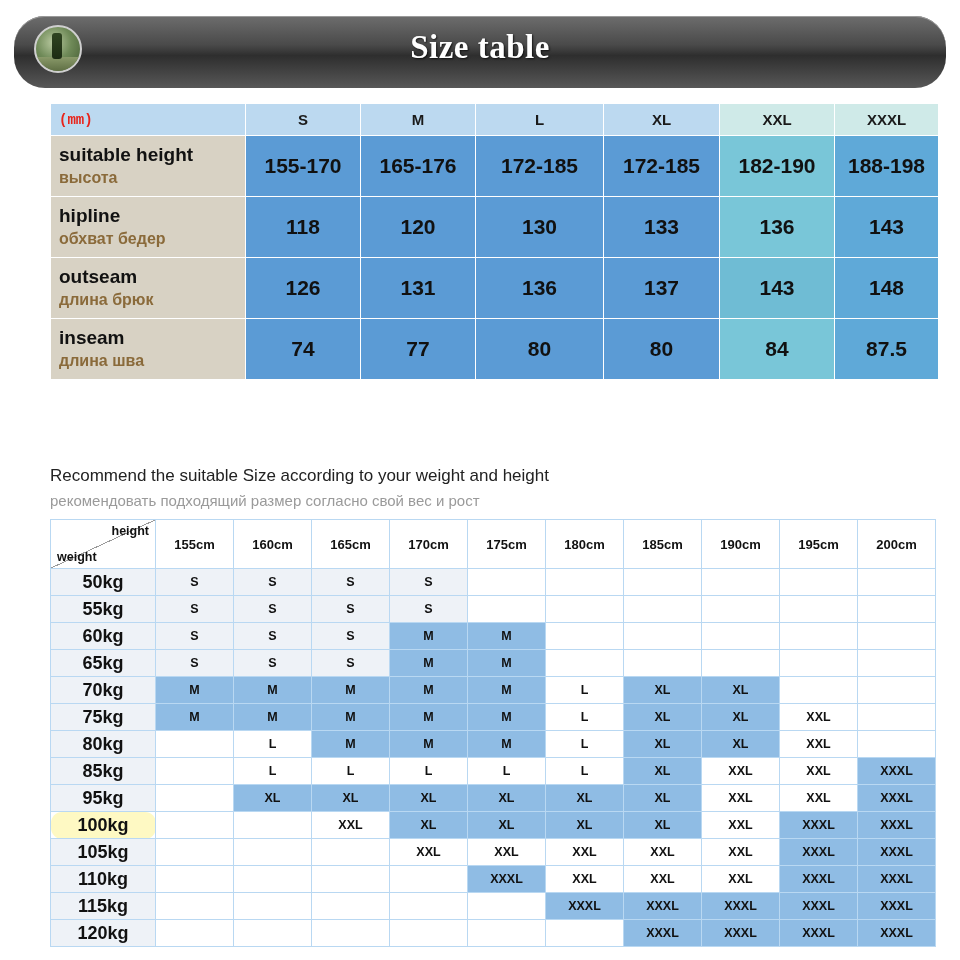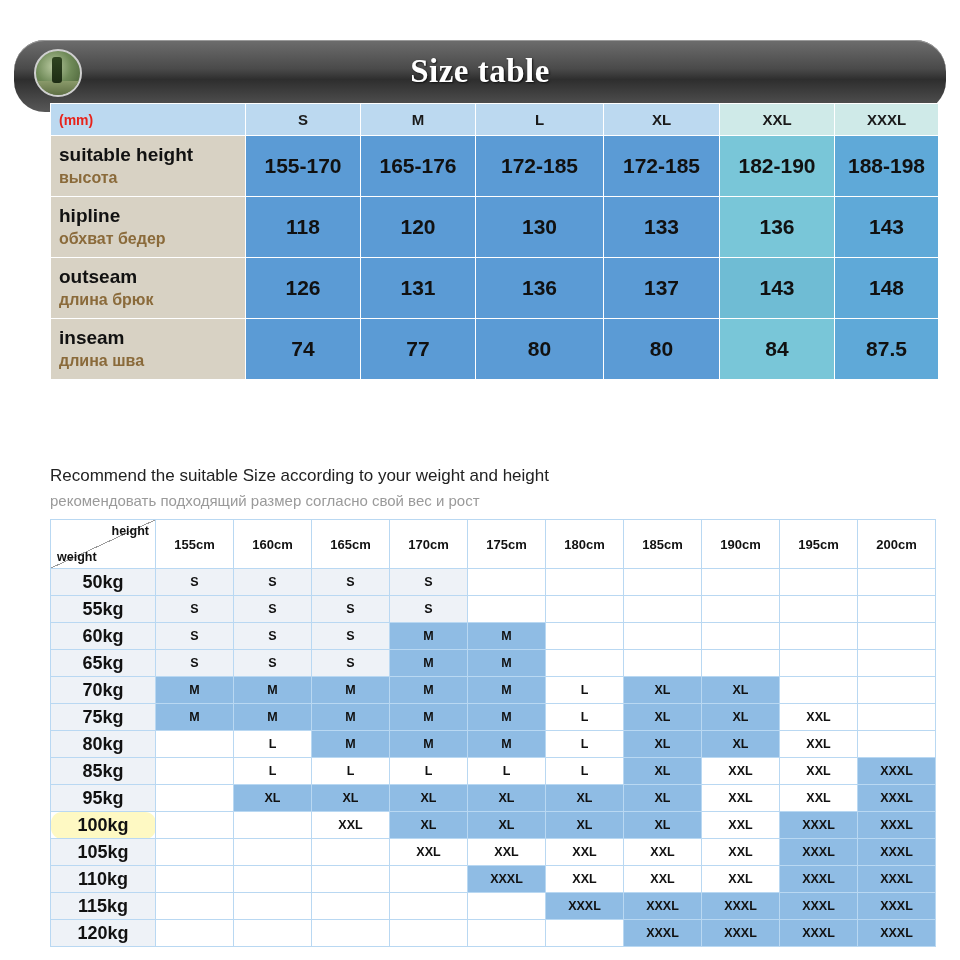--- a/index.html
+++ b/index.html
@@ -10,21 +10,20 @@
     -webkit-font-smoothing:antialiased;
   }
   .page{position:relative;width:960px;height:960px;overflow:hidden;}
 
   
   .banner{
     position:absolute;left:14px;top:16px;width:932px;height:72px;
     border-radius:31px;
     background:linear-gradient(180deg,#6d6d6d 0%,#4a4a4a 40%,#2e2e2e 55%,#585858 100%);
     box-shadow:inset 0 1px 0 #9a9a9a;
-    margin-top:24px;
   }
   .banner-title{
     position:absolute;left:0;top:0;width:932px;height:62px;
     display:flex;align-items:center;justify-content:center;
     color:#ffffff;font-family:"Liberation Serif", serif;
     font-size:33px;font-weight:bold;letter-spacing:.5px;
     text-shadow:1px 1px 2px rgba(0,0,0,.7);
   }
   .banner-thumb{
     position:absolute;left:20px;top:9px;width:44px;height:44px;border-radius:50%;
@@ -103,21 +102,21 @@
     <div class="banner-thumb">
       <div class="ground"></div>
         <div class="tree"></div>
     </div>
     <div class="banner-title">Size table</div>
   </div>
 
   <table class="t1">
     <tbody id="t1-body">
         <tr>
-          <td class="hdr mm" style="width: 185px; background: rgb(188, 217, 240);">(mm)</td>
+          <td class="hdr mm" style="width: 185px; background: rgb(188, 217, 240); font-family: Liberation Mono, monospace;">(mm)</td>
           <td class="hdr" style="width: 112px; background: rgb(188, 217, 240);">S</td>
           <td class="hdr" style="width: 112px; background: rgb(188, 217, 240);">M</td>
           <td class="hdr" style="width: 125px; background: rgb(188, 217, 240);">L</td>
           <td class="hdr" style="width: 113px; background: rgb(188, 217, 240);">XL</td>
           <td class="hdr" style="width: 112px; background: rgb(207, 234, 232);">XXL</td>
           <td class="hdr" style="width: 101px; background: rgb(207, 234, 232);">XXXL</td>
         </tr>
         <tr>
           <td class="rowlabel" style="background: rgb(216, 210, 196);"><span>suitable height</span><span class="ru">высота</span></td>
           <td class="val" style="background: rgb(91, 155, 213);">155-170</td>

